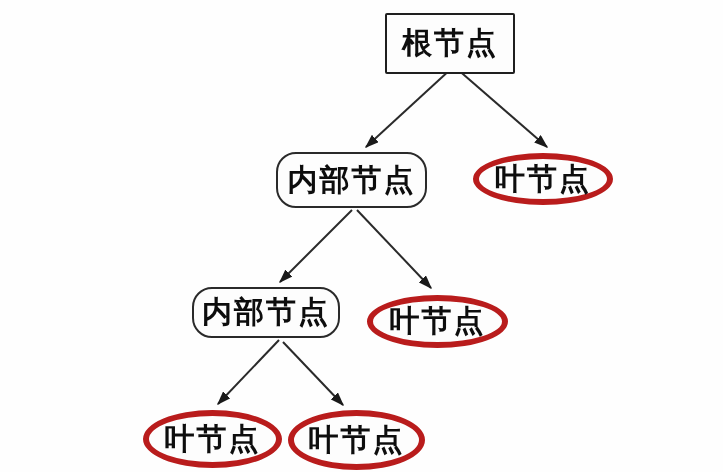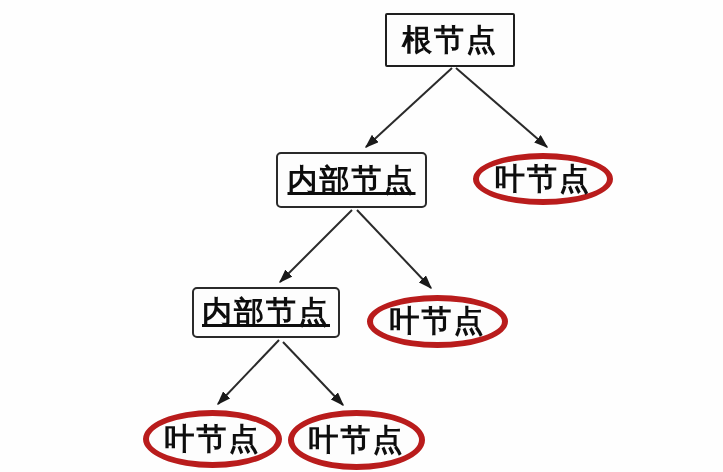--- a/index.html
+++ b/index.html
@@ -34,22 +34,21 @@
     letter-spacing: 2px;
     white-space: nowrap;
     box-sizing: border-box;
   }
   .node-rect {
     border: 2px solid #1f1f1f;
     border-radius: 2px;
   }
   .node-rounded {
     border: 2px solid #2a2a2a;
-    border-radius: 5px;
-    text-decoration: underline;
+    border-radius: 20px;
   }
   .node-ellipse {
     border: 6px solid #b91c1c;
     border-radius: 50%;
   }
 </style>
 </head>
 <body>
 
 <div class="canvas">
@@ -61,21 +60,21 @@
       </marker>
     </defs>
     <line x1="452" y1="68" x2="366" y2="147" stroke="#2a2a2a" stroke-width="2" marker-end="url(#arrowhead)"></line>
     <line x1="456" y1="68" x2="547" y2="147" stroke="#2a2a2a" stroke-width="2" marker-end="url(#arrowhead)"></line>
     <line x1="352" y1="210" x2="280" y2="282" stroke="#2a2a2a" stroke-width="2" marker-end="url(#arrowhead)"></line>
     <line x1="357" y1="210" x2="431" y2="288" stroke="#2a2a2a" stroke-width="2" marker-end="url(#arrowhead)"></line>
     <line x1="279" y1="340" x2="218" y2="404" stroke="#2a2a2a" stroke-width="2" marker-end="url(#arrowhead)"></line>
     <line x1="283" y1="342" x2="343" y2="405" stroke="#2a2a2a" stroke-width="2" marker-end="url(#arrowhead)"></line>
   </svg>
 
-  <div class="node node-rect" style="left:385px; top:13px; width:130px; height:54px;">
+  <div class="node node-rect" style="left:385px; top:13px; width:130px; height:61px;">
     <span>根节点</span>
   </div>
 
   <div class="node node-rounded" style="left:276px; top:152px; width:151px; height:56px;">
     <span>内部节点</span>
   </div>
 
   <div class="node node-ellipse" style="left:473px; top:153px; width:140px; height:52px;">
     <span>叶节点</span>
   </div>

